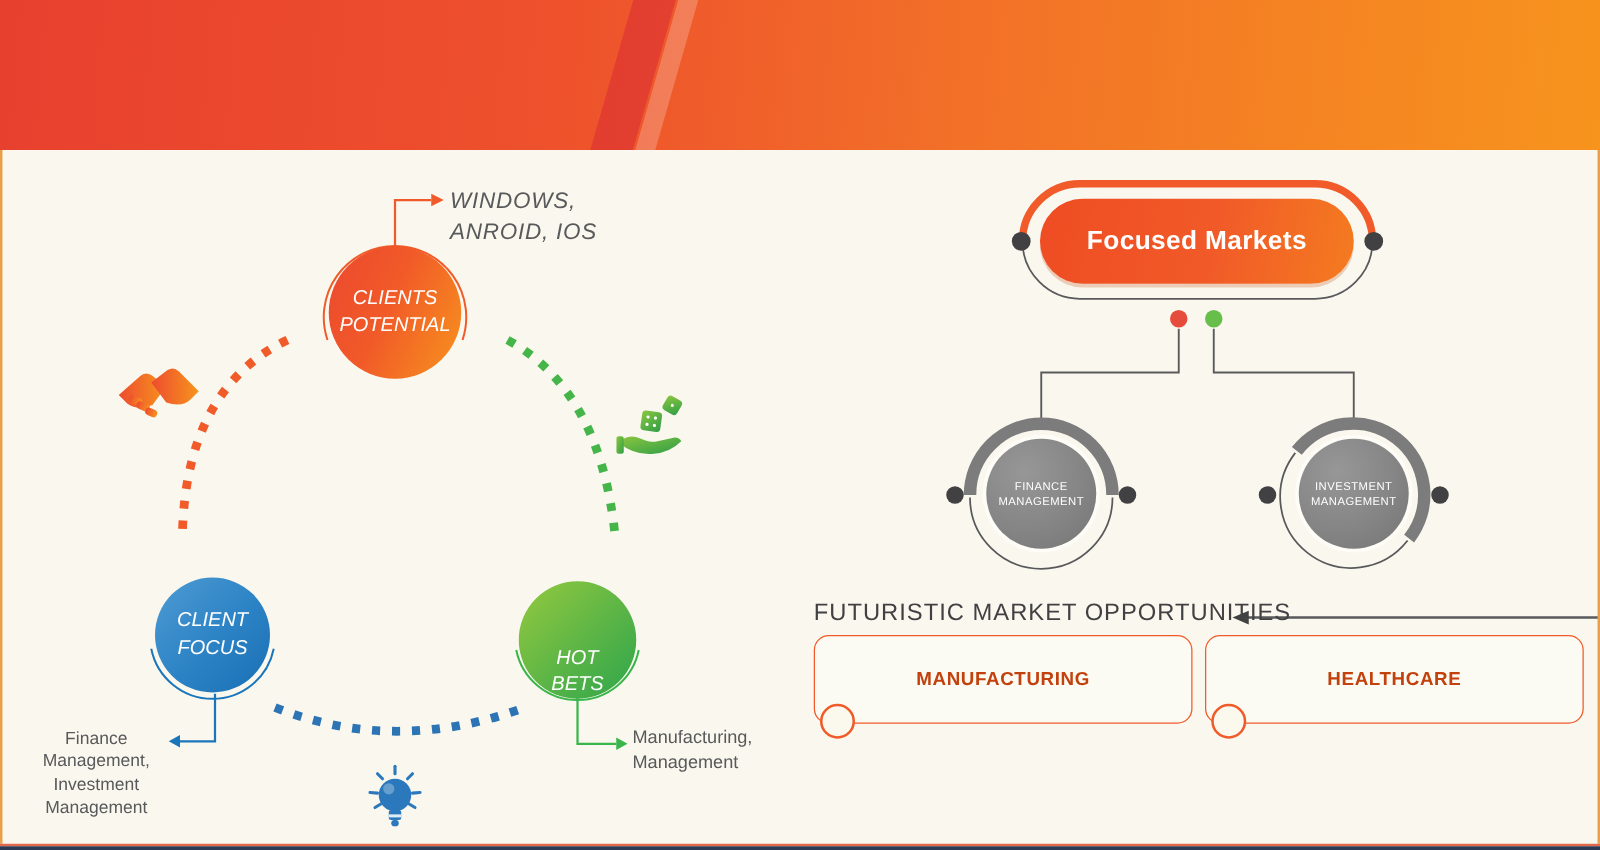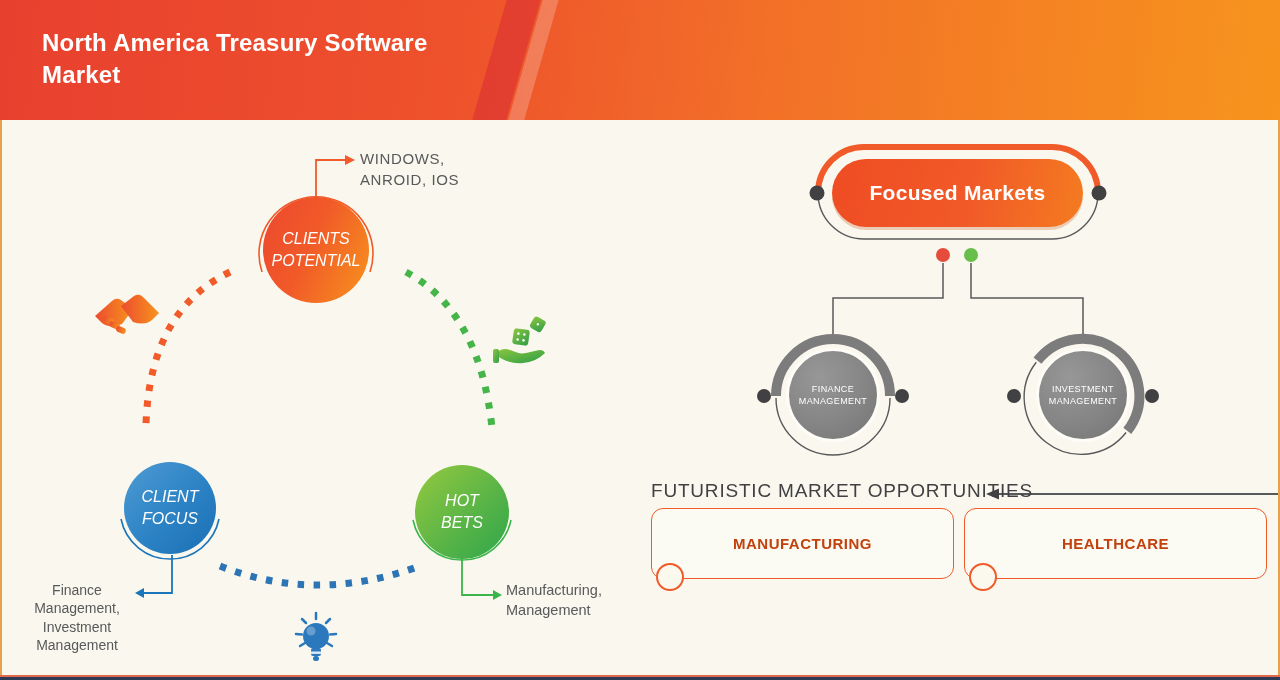--- a/index.html
+++ b/index.html
@@ -28,25 +28,25 @@
   .overlay{position:absolute;left:0;top:0;width:1280px;height:560px;}
 
   
   .bubble{position:absolute;border-radius:50%;display:flex;align-items:center;justify-content:center;
           color:#fff;text-align:center;white-space:pre-line;font-style:italic;}
   .bubble-orange{left:263px;top:77px;width:106px;height:106px;font-size:16px;line-height:1.35;
           background:linear-gradient(115deg,#EC4A2E 5%,#F15A28 45%,#F7941D 100%);}
   .bubble-blue{left:124px;top:342px;width:92px;height:92px;font-size:16px;line-height:1.35;
           background:linear-gradient(135deg,#4E9BD3 0%,#2B82C4 55%,#1A6FB4 100%);}
   .bubble-green{left:415px;top:345px;width:94px;height:94px;font-size:16px;line-height:1.35;
-          background:linear-gradient(135deg,#95C93F 0%,#56B347 60%,#2EA64B 100%);}
+          background:linear-gradient(135deg,#95C93F 0%,#56B347 60%,#2EA64B 100%);align-items:flex-end;}
 
   
   .callout{position:absolute;color:#58595B;white-space:pre-line;}
-  .callout-windows{left:360px;top:28px;font-size:15px;letter-spacing:.6px;line-height:1.4;}
+  .callout-windows{left:360px;top:28px;font-size:18px;letter-spacing:.6px;line-height:1.4;font-style:italic;}
   .callout-finance{left:20px;top:461px;width:114px;font-size:14px;line-height:1.32;text-align:center;}
   .callout-manu{left:506px;top:460px;font-size:14.5px;line-height:1.38;}
 
   .icon{position:absolute;}
   .icon-handshake{left:93px;top:171px;}
   .icon-dice{left:493px;top:196px;}
   .icon-bulb{left:293px;top:490px;}
 
   
   .pill{position:absolute;left:832px;top:39px;width:251px;height:68px;border-radius:34px;
@@ -71,21 +71,20 @@
               border-radius:50%;background:#FBF8EE;}
 </style>
 </head>
 <body>
 
 <div class="stage">
 
   <div class="header">
     <div class="slash-red"></div>
     <div class="slash-light"></div>
-    <h1 class="title">North America Treasury Software Market</h1>
   </div>
 
   <div class="canvas">
 
     <svg class="overlay" viewBox="0 120 1280 560">
 
       <path d="M 230 272 Q 150 310 146 424" fill="none" stroke="#F15A29" stroke-width="7" stroke-dasharray="6.5 9.5"></path>
       <path d="M 406 272 Q 480 312 492 428" fill="none" stroke="#45B549" stroke-width="7" stroke-dasharray="6.5 9.5"></path>
       <path d="M 220 566 Q 316 604 420 566" fill="none" stroke="#2D74B5" stroke-width="7" stroke-dasharray="6.5 9.5"></path>
 

